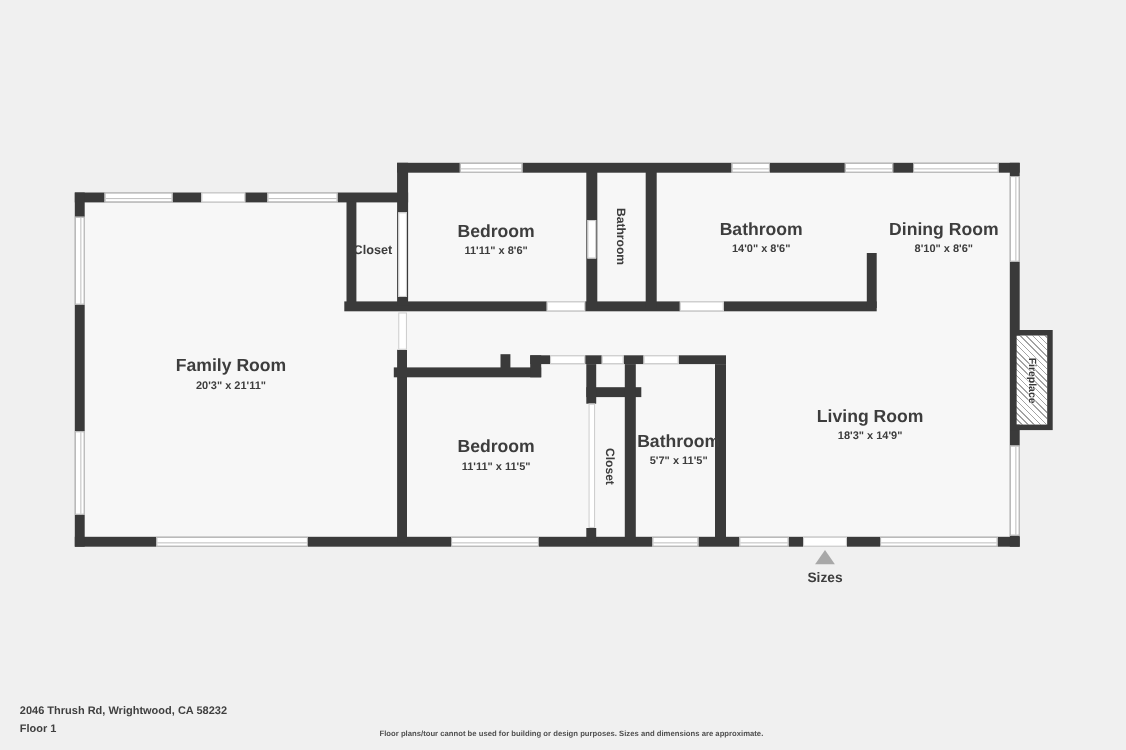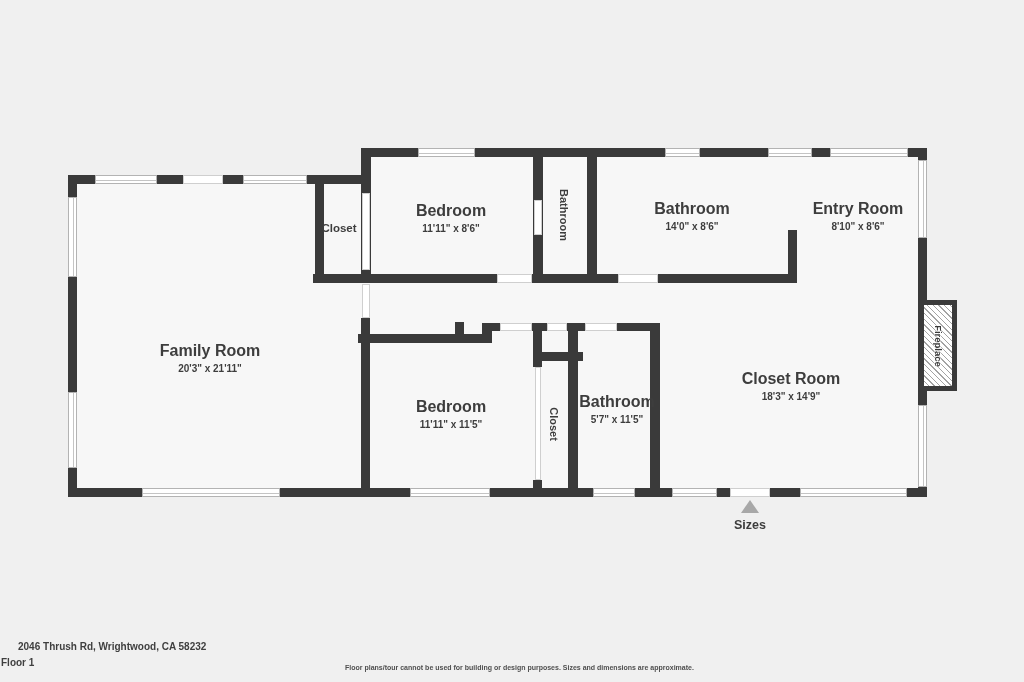--- a/index.html
+++ b/index.html
@@ -14,21 +14,21 @@
   .room-label{position:absolute;transform:translate(-50%,-50%);display:flex;flex-direction:column;align-items:center;color:#3d3d3d;text-align:center;z-index:4;white-space:nowrap;}
   .room-name{font-weight:700;font-size:16px;line-height:1.1;}
   .room-name.small{font-size:11.5px;}
   .room-dims{font-weight:600;font-size:10px;margin-top:3px;}
   .vlabel{position:absolute;transform:translate(-50%,-50%);writing-mode:vertical-rl;font-weight:700;font-size:11px;color:#3d3d3d;z-index:4;white-space:nowrap;}
   .fireplace{position:absolute;left:919px;top:300px;width:38px;height:91px;box-sizing:border-box;border:5px solid #3a3a3a;background:repeating-linear-gradient(45deg,#ffffff 0px,#ffffff 3px,#a3a3a3 3px,#a3a3a3 4px);z-index:3;}
   .fireplace .vlabel{left:50%;top:50%;font-size:9.5px;font-weight:700;color:#3a3a3a;text-shadow:0 0 2px #fff,0 0 2px #fff,0 0 3px #fff;}
   .entry-arrow{position:absolute;left:741px;top:500px;width:0;height:0;border-left:9px solid transparent;border-right:9px solid transparent;border-bottom:13px solid #a8a8a8;z-index:4;}
   .entry-label{position:absolute;left:750px;top:525px;transform:translate(-50%,-50%);font-weight:700;font-size:12.5px;color:#3d3d3d;z-index:4;}
   .addr{position:absolute;left:18px;top:641px;font-size:10px;font-weight:700;color:#3f3f3f;z-index:4;}
-  .floor-label{position:absolute;left:1px;top:657px;font-size:10px;font-weight:700;color:#3f3f3f;z-index:4;}
+  .floor-label{position:absolute;left:18px;top:657px;font-size:10px;font-weight:700;color:#3f3f3f;z-index:4;}
   .disclaimer{position:absolute;left:345px;top:664px;font-size:7px;font-weight:700;color:#4f4f4f;z-index:4;}
 </style>
 </head>
 <body>
 
 <div id="canvas">
 
   <div class="floor" style="left:68px;top:175px;width:303px;height:322px;"></div>
   <div class="floor" style="left:361px;top:148px;width:566px;height:349px;"></div>
 
@@ -82,51 +82,51 @@
   <div class="door" style="left:618px;top:274px;width:40px;height:9px;"></div>
   <div class="door" style="left:500px;top:323px;width:32px;height:8px;"></div>
   <div class="door" style="left:547px;top:323px;width:20px;height:8px;"></div>
   <div class="door" style="left:585px;top:323px;width:32px;height:8px;"></div>
   <div class="door" style="left:535px;top:367px;width:6px;height:113px;"></div>
 
   <div class="fireplace">
     <span class="vlabel">Fireplace</span>
   </div>
 
-  <div class="room-label" style="left:210px;top:358px;">
+  <div class="room-label" style="left:210px;top:340px;">
     <span class="room-name">Family Room</span>
     <span class="room-dims">20'3" x 21'11"</span>
   </div>
   <div class="room-label" style="left:339px;top:228px;">
     <span class="room-name small">Closet</span>
   </div>
   <div class="room-label" style="left:451px;top:218px;">
     <span class="room-name">Bedroom</span>
     <span class="room-dims">11'11" x 8'6"</span>
   </div>
   <div class="vlabel" style="left:564px;top:215px;">Bathroom</div>
   <div class="room-label" style="left:692px;top:216px;">
     <span class="room-name">Bathroom</span>
     <span class="room-dims">14'0" x 8'6"</span>
   </div>
   <div class="room-label" style="left:858px;top:216px;">
-    <span class="room-name">Entry Room</span>
+    <span class="room-name">Dining Room</span>
     <span class="room-dims">8'10" x 8'6"</span>
   </div>
   <div class="room-label" style="left:451px;top:414px;">
     <span class="room-name">Bedroom</span>
     <span class="room-dims">11'11" x 11'5"</span>
   </div>
   <div class="vlabel" style="left:554px;top:424px;">Closet</div>
   <div class="room-label" style="left:617px;top:409px;">
     <span class="room-name">Bathroom</span>
     <span class="room-dims">5'7" x 11'5"</span>
   </div>
   <div class="room-label" style="left:791px;top:386px;">
-    <span class="room-name">Closet Room</span>
+    <span class="room-name">Living Room</span>
     <span class="room-dims">18'3" x 14'9"</span>
   </div>
 
   <div class="entry-arrow"></div>
   <div class="entry-label">Sizes</div>
 
   <div class="addr">2046 Thrush Rd, Wrightwood, CA 58232</div>
   <div class="floor-label">Floor 1</div>
   <div class="disclaimer">Floor plans/tour cannot be used for building or design purposes. Sizes and dimensions are approximate.</div>
 

